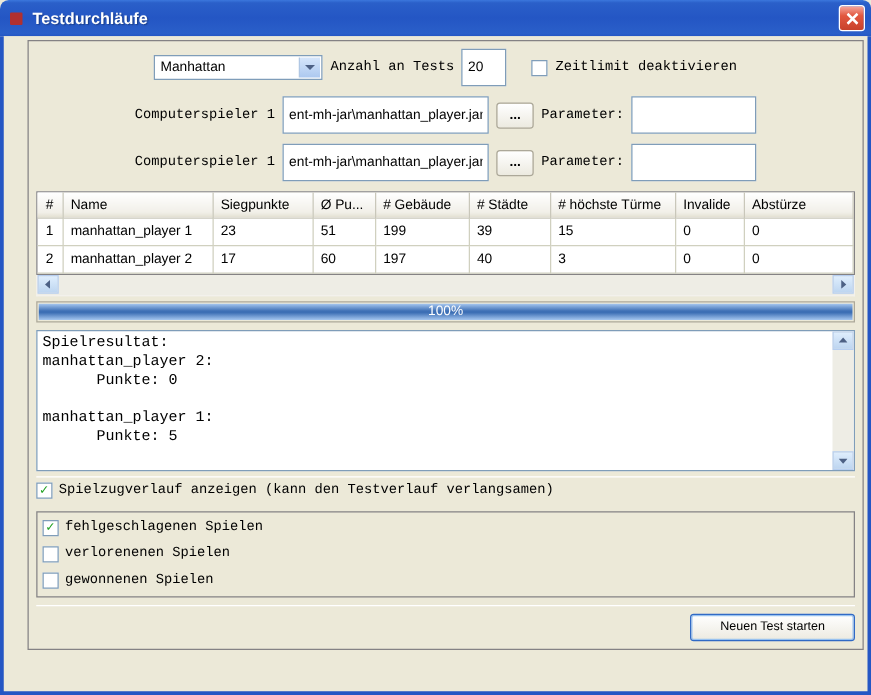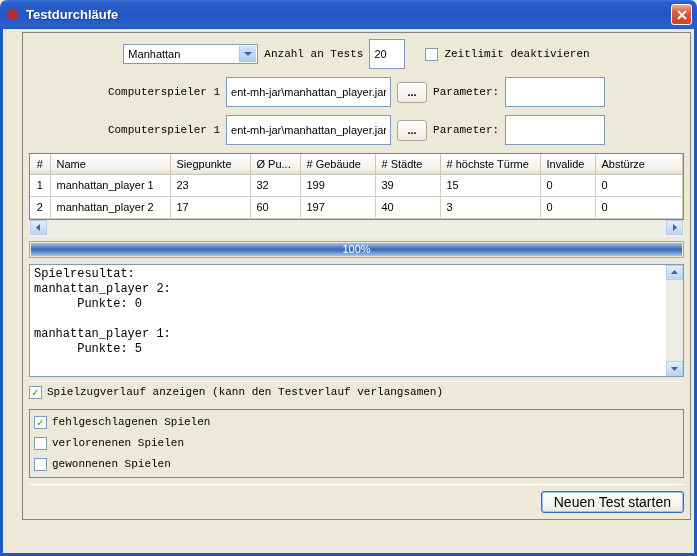--- a/index.html
+++ b/index.html
@@ -15,21 +15,21 @@
 .label { font-size: 11px; font-family: Liberation Mono, monospace; }
 .select { background: #fff; border: 1px solid #7f9db9; height: 20px; width: 135px; padding: 2px 18px 2px 4px; font-size: 11px; position: relative; display: inline-flex; align-items: center; }
 .select::after { content: ''; position: absolute; right: 1px; top: 1px; bottom: 1px; width: 16px; background: linear-gradient(to bottom, #d6e6fb, #acc8ef); border-left: 1px solid #b0c7e4; }
 .select .chev { position: absolute; right: 5px; top: 50%; transform: translateY(-50%); width: 0; height: 0; border-left: 4px solid transparent; border-right: 4px solid transparent; border-top: 4px solid #4d6185; z-index: 1; }
 .input { background: #fff; border: 1px solid #7f9db9; height: 20px; padding: 14px 4px; font-size: 11px; }
 .input.small { width: 36px; text-align: left; }
 .input.path { width: 165px; }
 .input.param { width: 100px; }
 .checkbox { width: 13px; height: 13px; border: 1px solid #7f9db9; background: #fff; display: inline-flex; align-items: center; justify-content: center; font-size: 10px; color: #21a121; }
 .browse-btn { background: linear-gradient(to bottom, #fff, #eceae0); border: 1px solid #aca899; border-radius: 3px; height: 21px; width: 30px; font-size: 11px; display: inline-flex; align-items: center; justify-content: center; cursor: pointer; font-weight: bold; }
-.std-btn { background: linear-gradient(to bottom, #fff, #eceae0); border: 1px solid #aca899; border-radius: 3px; height: 22px; padding: 0 12px; font-size: 14px; display: inline-flex; align-items: center; justify-content: center; cursor: pointer; }
+.std-btn { background: linear-gradient(to bottom, #fff, #eceae0); border: 1px solid #aca899; border-radius: 3px; height: 22px; padding: 0 23px; font-size: 10px; display: inline-flex; align-items: center; justify-content: center; cursor: pointer; }
 .std-btn.focus { border: 1px solid #316ac5; box-shadow: inset 0 0 0 1px #98c2f0; }
 .table-wrap { margin-top: 8px; border: 1px solid #848284; background: #fff; }
 table { width: 100%; border-collapse: collapse; font-size: 11px; }
 th { background: linear-gradient(to bottom, #fff, #f1efe8 80%, #e2dfd0); border-right: 1px solid #c9c7ba; border-bottom: 1px solid #c9c7ba; text-align: left; padding: 3px 6px; font-weight: normal; height: 20px; white-space: nowrap; }
 td { border-right: 1px solid #d0d0bf; border-bottom: 1px solid #d0d0bf; padding: 3px 6px; height: 22px; }
 th.col-num, td.col-num { width: 20px; text-align: center; }
 .hscroll { height: 17px; background: #eeede5; border: 1px solid #f3f1ec; border-top: none; display: flex; align-items: center; justify-content: space-between; }
 .sarrow { width: 17px; height: 15px; background: linear-gradient(to bottom, #dfeefd, #bdd5f0); border: 1px solid #b6cef0; display: flex; align-items: center; justify-content: center; }
 .sarrow svg { display: block; }
 .progress { margin-top: 4px; height: 17px; background: #ece9d8; border: 1px solid #aca899; position: relative; }
@@ -108,21 +108,21 @@
           <th style="width:100px"># höchste Türme</th>
           <th style="width:55px">Invalide</th>
           <th>Abstürze</th>
         </tr>
           </thead>
         <tbody id="table-body">
             <tr>
               <td class="col-num">1</td>
               <td>manhattan_player 1</td>
               <td>23</td>
-              <td>32</td>
+              <td>51</td>
               <td>199</td>
               <td>39</td>
               <td>15</td>
               <td>0</td>
               <td>0</td>
             </tr>
             <tr>
               <td class="col-num">2</td>
               <td>manhattan_player 2</td>
               <td>17</td>

